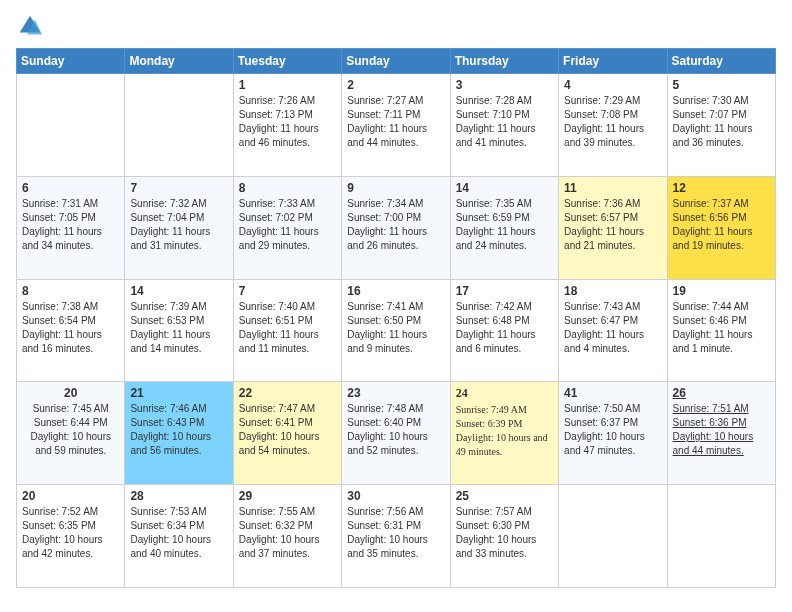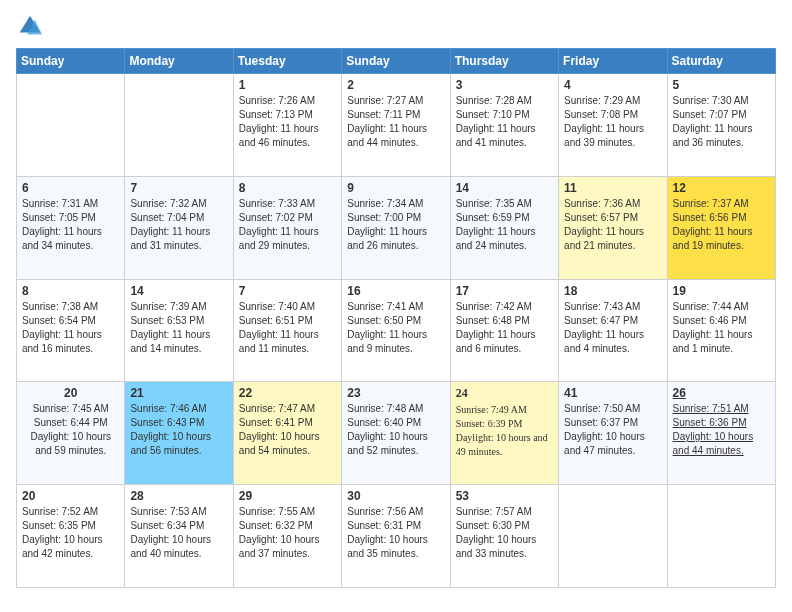--- a/index.html
+++ b/index.html
@@ -162,19 +162,19 @@
           <td style="background: rgb(245, 248, 252);"><span class="day-num">23</span><span class="cell-text">Sunrise: 7:48 AM<br>Sunset: 6:40 PM<br>Daylight: 10 hours and 52 minutes.</span></td>
           <td style="background: #fef9c3; font-family: Liberation Serif, serif;"><span class="day-num">24</span><span class="cell-text">Sunrise: 7:49 AM<br>Sunset: 6:39 PM<br>Daylight: 10 hours and 49 minutes.</span></td>
           <td style="background: rgb(245, 248, 252);"><span class="day-num">41</span><span class="cell-text">Sunrise: 7:50 AM<br>Sunset: 6:37 PM<br>Daylight: 10 hours and 47 minutes.</span></td>
           <td style="background: rgb(245, 248, 252); text-decoration: underline;"><span class="day-num">26</span><span class="cell-text">Sunrise: 7:51 AM<br>Sunset: 6:36 PM<br>Daylight: 10 hours and 44 minutes.</span></td>
         </tr>
         <tr>
           <td><span class="day-num">20</span><span class="cell-text">Sunrise: 7:52 AM<br>Sunset: 6:35 PM<br>Daylight: 10 hours and 42 minutes.</span></td>
           <td><span class="day-num">28</span><span class="cell-text">Sunrise: 7:53 AM<br>Sunset: 6:34 PM<br>Daylight: 10 hours and 40 minutes.</span></td>
           <td><span class="day-num">29</span><span class="cell-text">Sunrise: 7:55 AM<br>Sunset: 6:32 PM<br>Daylight: 10 hours and 37 minutes.</span></td>
           <td><span class="day-num">30</span><span class="cell-text">Sunrise: 7:56 AM<br>Sunset: 6:31 PM<br>Daylight: 10 hours and 35 minutes.</span></td>
-          <td><span class="day-num">53</span><span class="cell-text">Sunrise: 7:57 AM<br>Sunset: 6:30 PM<br>Daylight: 10 hours and 33 minutes.</span></td>
+          <td><span class="day-num">25</span><span class="cell-text">Sunrise: 7:57 AM<br>Sunset: 6:30 PM<br>Daylight: 10 hours and 33 minutes.</span></td>
           <td class="empty-cell"></td>
           <td class="empty-cell"></td>
         </tr>
       </tbody>
   </table>
 </div>
 
 </body></html>

